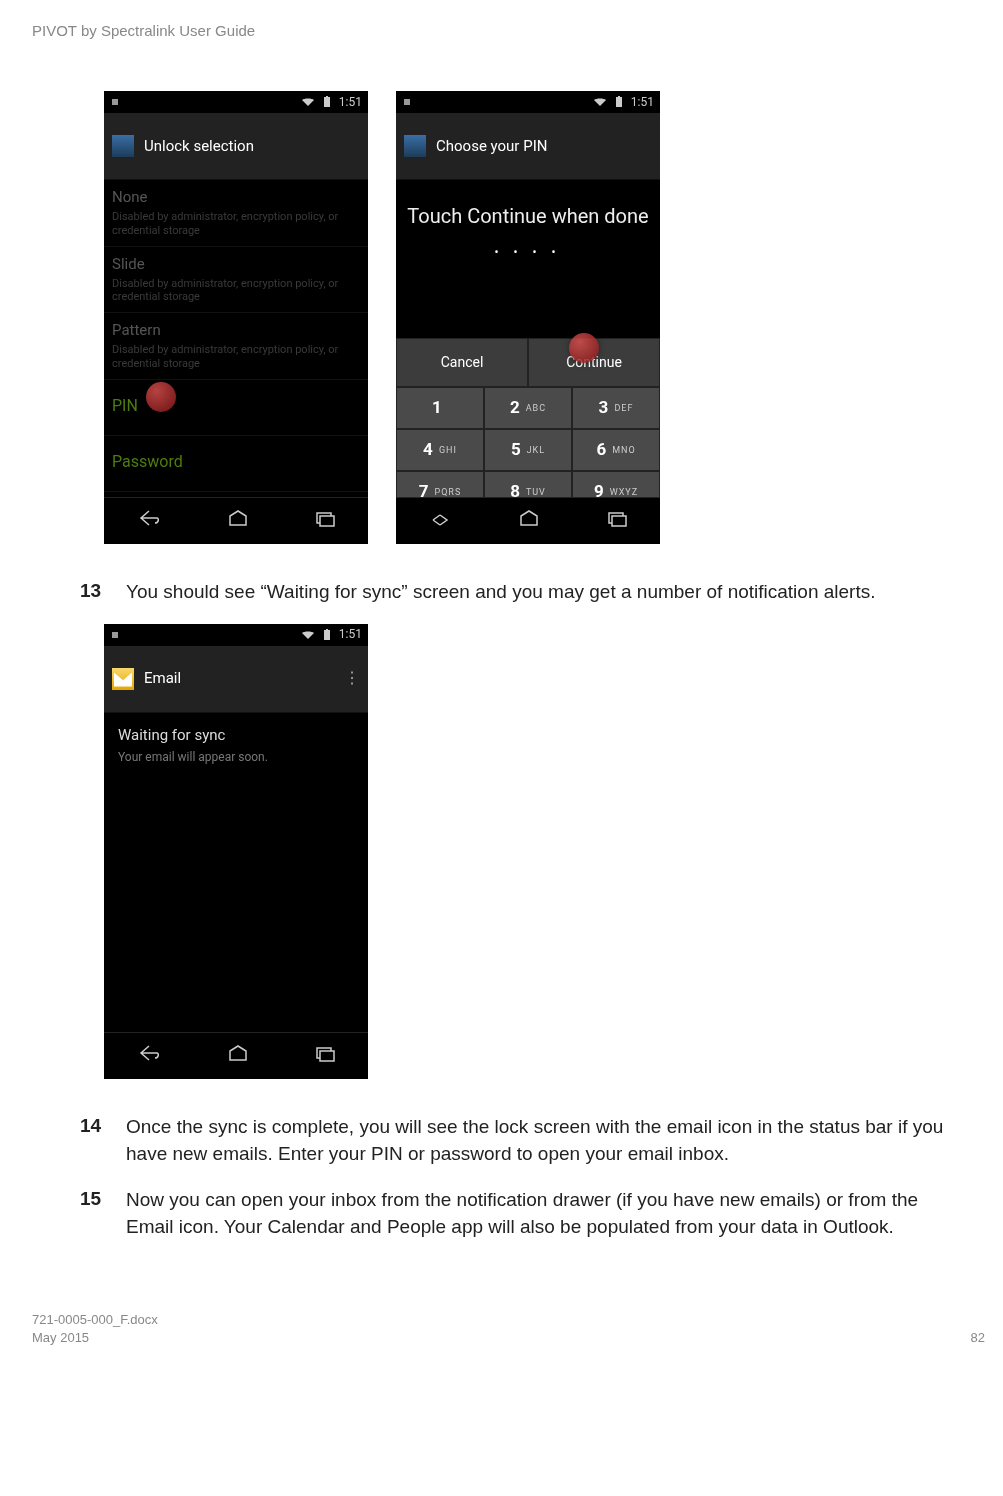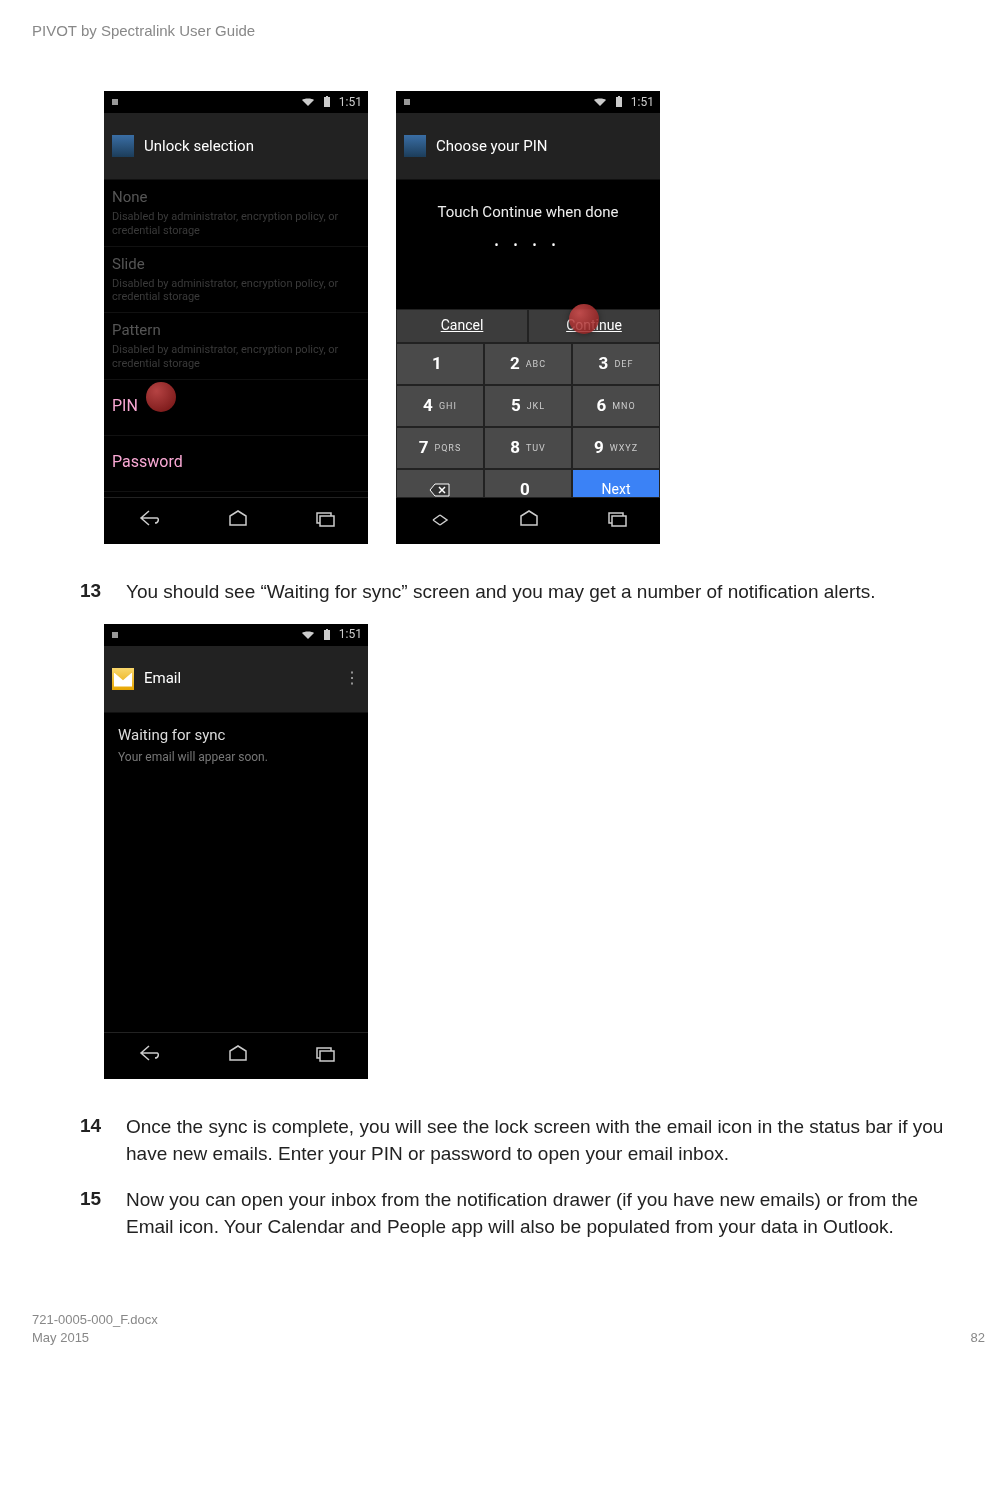--- a/index.html
+++ b/index.html
@@ -79,54 +79,53 @@
     clip-path: polygon(0 0,100% 0,100% 100%,0 100%,0 0,50% 55%,100% 0);
   }
   .phone .list {
     color: #fff;
     font-size: 13px;
   }
   .opt-disabled .opt-title { color:#555;}
   .opt-disabled .opt-sub { color:#3a3a3a; font-size:11px; line-height:1.25;}
   .opt { padding:7px 8px 8px; border-bottom:1px solid #111;}
   .opt-title { font-size:15px; color:#fff; margin-bottom:2px;}
-  .opt.enabled .opt-title{color:#f9a8d4;font-size:16px;padding:8px 0;}
+  .opt.enabled .opt-title{color:#4d7c0f;font-size:16px;padding:8px 0;}
   .navbar {
     position:absolute;
     bottom:0; left:0; right:0;
     height:46px;
     background:#000;
     display:flex;
     justify-content:space-around;
     align-items:center;
     border-top:1px solid #222;
   }
   .navbar svg{fill:#ccc;}
 
   .pin-area {
     color:#fff;
     text-align:center;
   }
   .pin-instr{
     padding:22px 0 8px;
-    font-size:15px;
+    font-size:20px;
     color:#eee;
   }
   .pin-dots{
     height:34px;
     letter-spacing:6px;
     color:#fff;
     font-size:12px;
     padding-top:6px;
   }
   .btn-row{
     display:flex;
-    height:34px;
-    margin-top:38px;
-    text-decoration:underline;
+    height:49px;
+    margin-top:60px;
   }
   .btn-row .b{
     flex:1;
     background:#3c3c3c;
     border:1px solid #222;
     color:#fff;
     font-size:14px;
     display:flex;align-items:center;justify-content:center;
   }
   .keypad{

